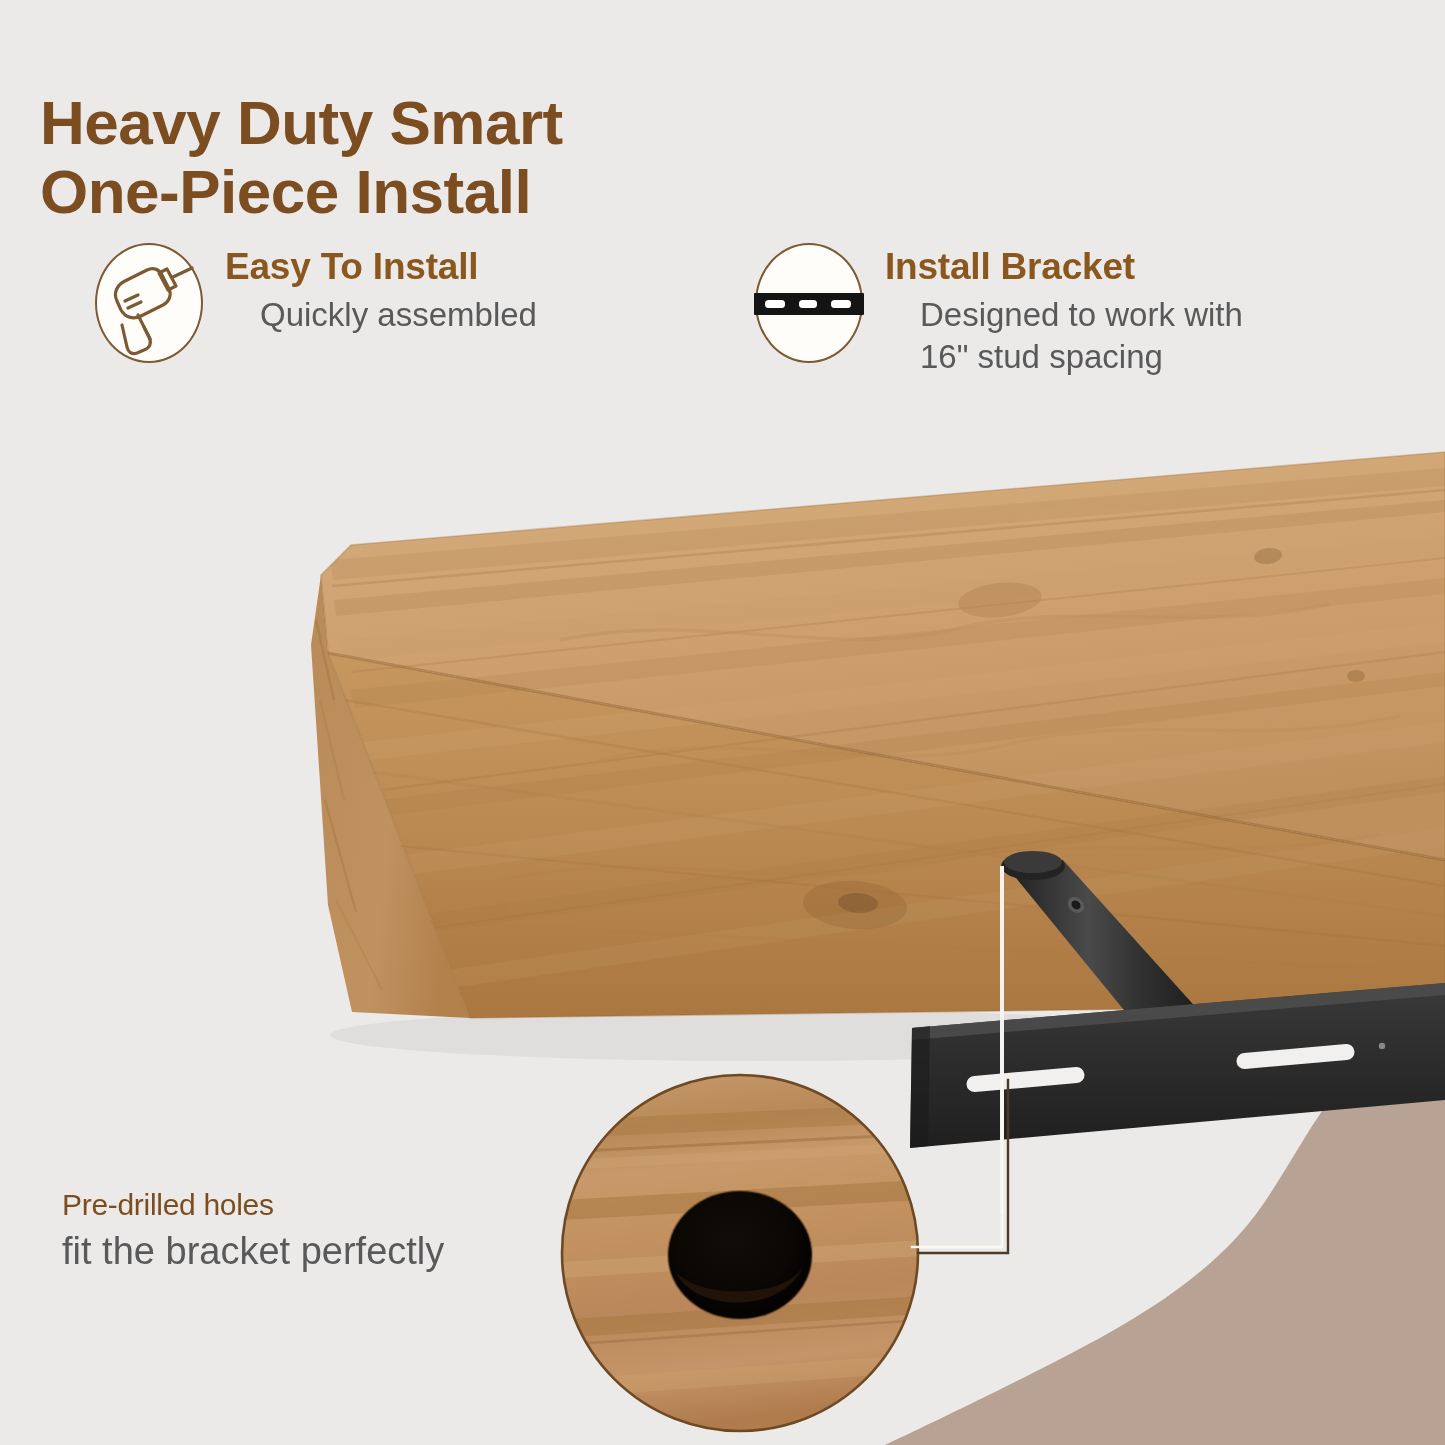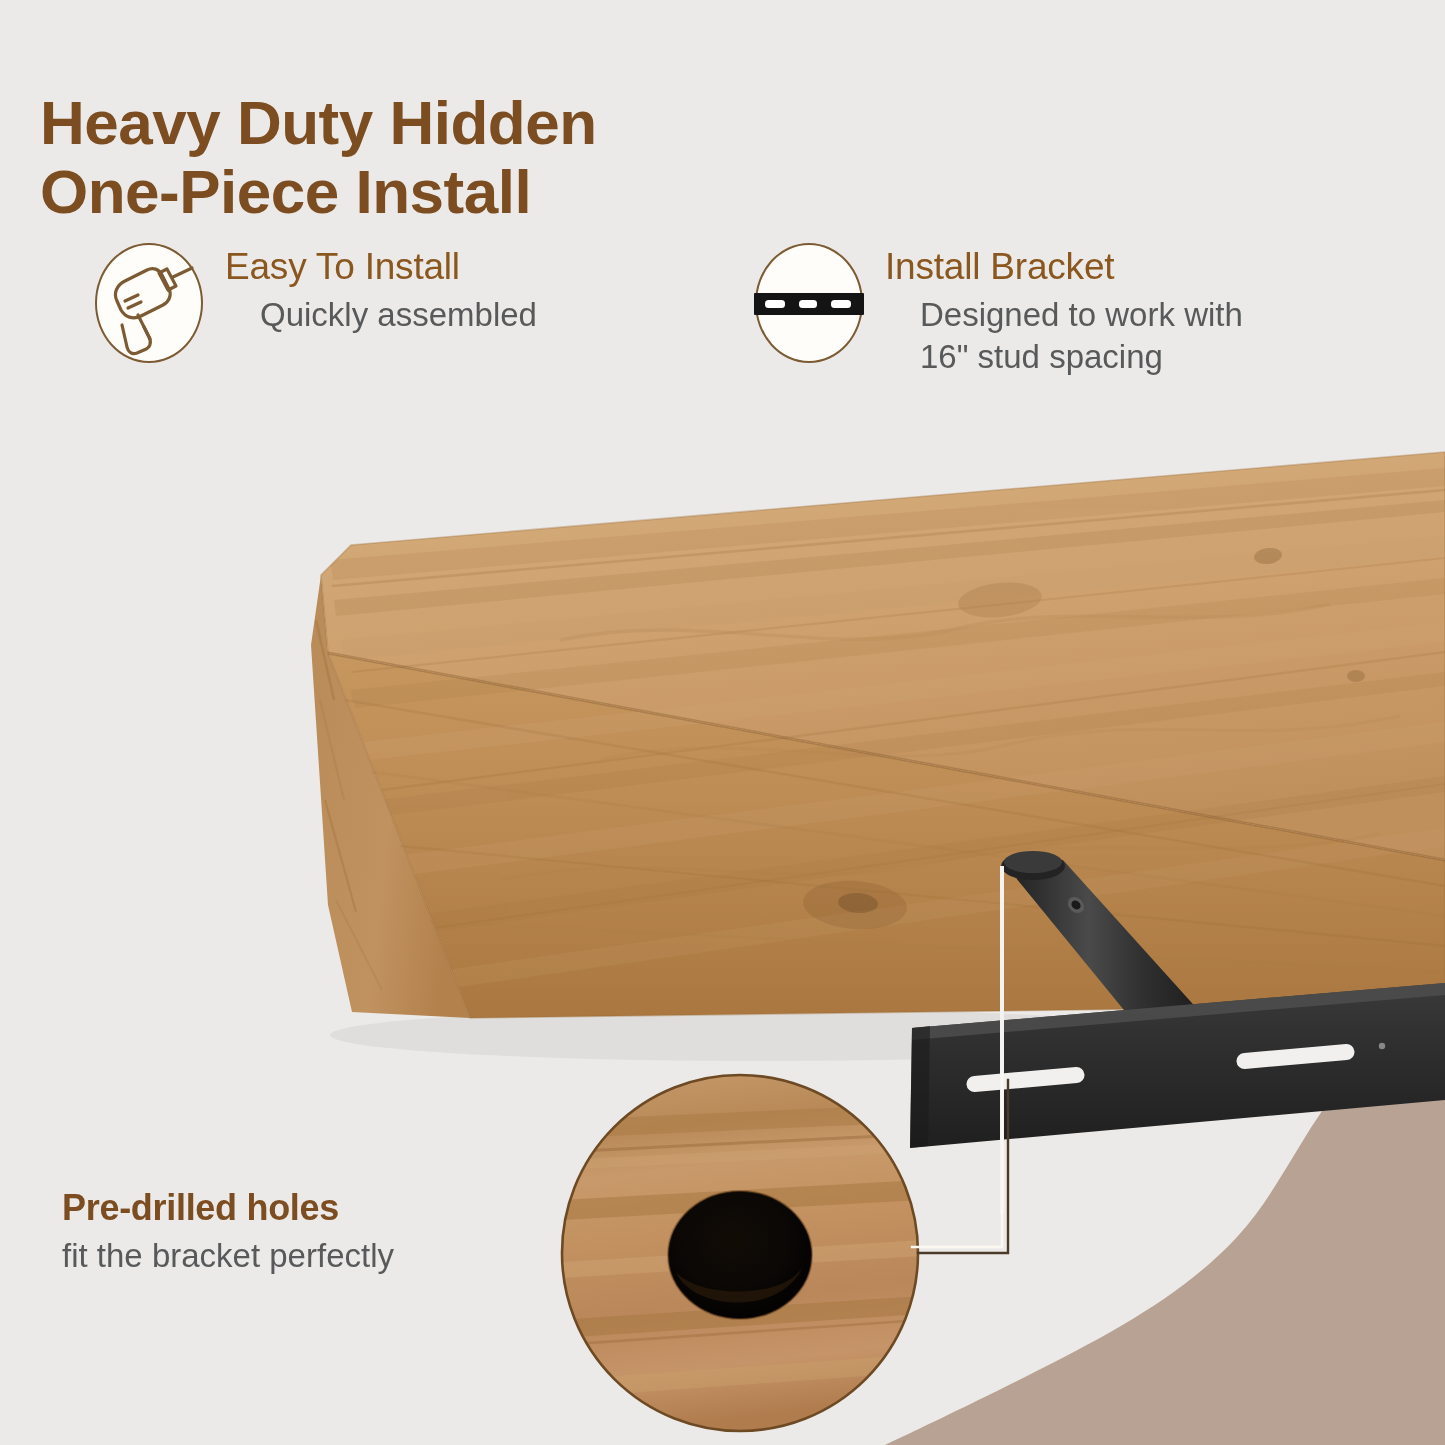--- a/index.html
+++ b/index.html
@@ -62,21 +62,21 @@
     border-radius: 50%;
     background: #fffdf9;
     overflow: visible;
   }
   .badge-circle svg { position: absolute; left: 0; top: 0; }
 
   .feature-text { padding-top: 4px; }
   .feature-title {
     color: #8a571f;
     font-size: 37px;
-    font-weight: 400;
+    font-weight: 700;
     letter-spacing: -0.2px;
     line-height: 1.1;
     margin-bottom: 6px;
     white-space: nowrap;
   }
   .feature-desc {
     color: #58595a;
     font-size: 33px;
     font-weight: 400;
     line-height: 1.28;
@@ -84,30 +84,30 @@
   .feature-desc span { display: block; white-space: nowrap; margin-left: 35px; }
 
   
   .caption {
     position: absolute;
     left: 62px; top: 1188px;
     width: 520px;
   }
   .caption-title {
     color: #7c4d20;
-    font-size: 36px;
-    font-weight: 700;
+    font-size: 30px;
+    font-weight: 400;
     letter-spacing: -0.3px;
     line-height: 1.1;
     margin-bottom: 8px;
     white-space: nowrap;
   }
   .caption-sub {
     color: #58595a;
-    font-size: 33px;
+    font-size: 38px;
     font-weight: 400;
     line-height: 1.2;
     white-space: nowrap;
   }
 
   
   .product {
     position: absolute;
     left: 0; top: 0;
     width: 1445px; height: 1445px;
@@ -279,21 +279,21 @@
       <ellipse cx="740" cy="1255" rx="72" ry="64" fill="none" stroke="#6a4420" stroke-width="2" opacity="0.5"></ellipse>
     </g>
 
     <circle cx="740" cy="1253" r="178" fill="none" stroke="#6d4a24" stroke-width="2.6"></circle>
 
     <path d="M918,1253 L1008,1253 L1008,1080" fill="none" stroke="#4a3a27" stroke-width="2.4" stroke-linecap="square" stroke-linejoin="miter"></path>
     <path d="M912,1247 L1002,1247 L1002,1074" fill="none" stroke="#fbf8f2" stroke-width="2.4" stroke-linecap="square" stroke-linejoin="miter"></path>
   </svg>
 
   <h1 class="headline">
-    <span class="hl-line">Heavy Duty Hidden</span>
+    <span class="hl-line">Heavy Duty Smart</span>
     <span class="hl-line">One-Piece Install</span>
   </h1>
 
   <div class="features">
 
     <div class="feature f-0">
       <div class="badge-circle">
         <svg width="104" height="116" viewBox="0 0 104 116">
           <g fill="none" stroke="#7c5a33" stroke-width="3.2" stroke-linecap="round" stroke-linejoin="round">
 

